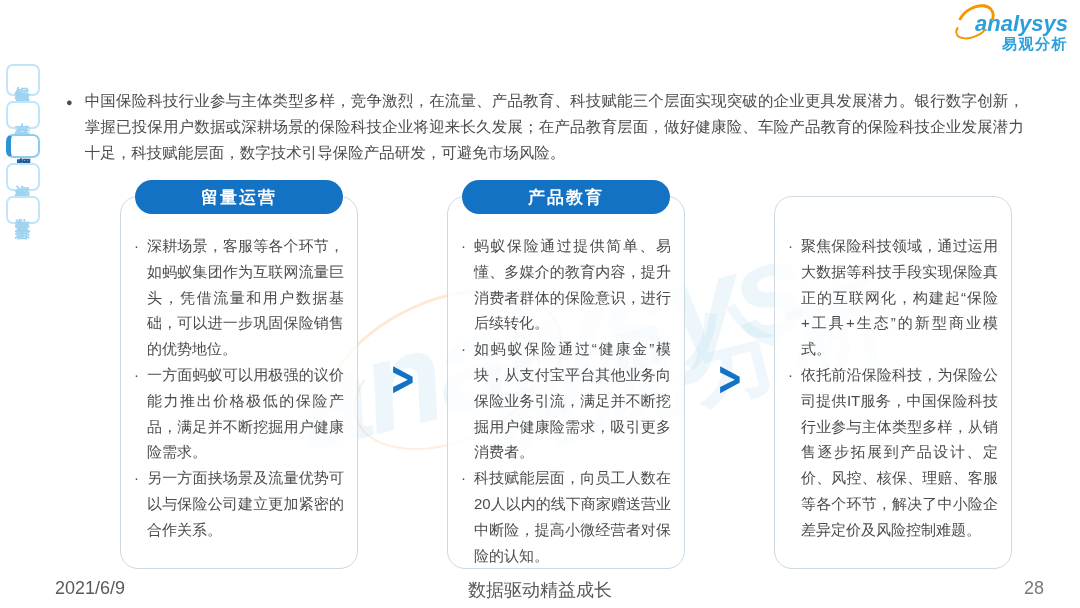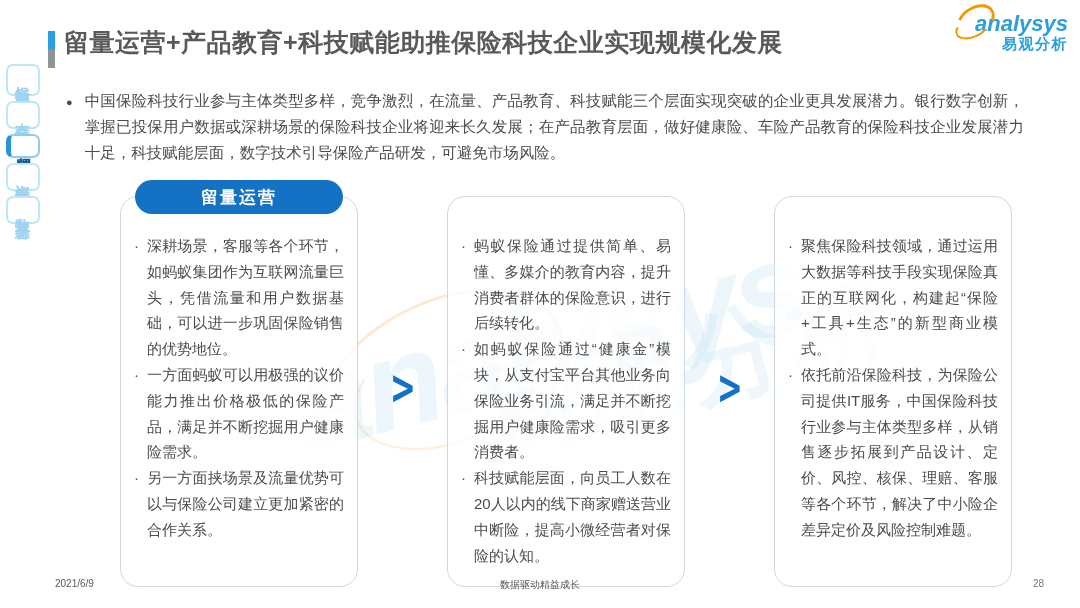--- a/index.html
+++ b/index.html
@@ -56,36 +56,36 @@
     display:flex; gap:12px; color:#4c4c4c; font-size:15.5px; line-height:1.68;
     text-align:justify; }
   .intro-dot { flex:0 0 auto; font-size:11px; padding-top:5px; color:#4c4c4c; }
   .intro p { margin:0; }
 
   
   .columns { position:absolute; left:120px; top:196px; width:892px; z-index:2;
     display:flex; justify-content:space-between; }
   .card { position:relative; width:238px; min-height:364px; box-sizing:border-box;
     background:rgba(255,255,255,0.75); border:1px solid #ccd9e2; border-radius:18px;
-    padding:30px 13px 18px 13px; }
+    padding:30px 13px 0 13px; }
   .pill { position:absolute; top:-17px; left:50%; transform:translateX(-50%);
     width:208px; height:34px; background:#1472c4; border-radius:17px;
     color:#ffffff; font-size:17px; font-weight:bold; letter-spacing:2px;
     display:flex; align-items:center; justify-content:center; }
   .card ul { list-style:none; margin:6px 0 0 0; padding:0; }
   .card li { display:flex; gap:8px; color:#4c4c4c; font-size:15px;
     line-height:1.72; text-align:justify; }
   .li-dot { flex:0 0 auto; font-size:15px; line-height:1.72; color:#4c4c4c; }
   .arrow { align-self:center; color:#1472c4; font-size:36px; font-weight:900;
     transform:scale(1.05,1.45); margin-top:-10px;
     font-family:"DejaVu Sans Mono", monospace; }
 
   
   .footer { position:absolute; left:0; right:0; bottom:10px; height:20px;
-    color:#595959; font-size:10px; z-index:2; }
+    color:#595959; font-size:18px; z-index:2; }
   .footer-date { position:absolute; left:55px; }
   .footer-slogan { position:absolute; left:0; right:0; text-align:center;font-family:Liberation Serif, serif; }
   .footer-page { position:absolute; right:36px; color:#7a7a7a;margin-left:28px; }
 </style>
 </head>
 <body>
 
 <div class="slide">
 
   <div class="wm wm-arc1"></div>
@@ -104,24 +104,20 @@
       <span>保险科技</span>
     </div>
     <div class="side-tab">
       <span>资管科技</span>
     </div>
     <div class="side-tab">
       <span>数字普惠</span>
     </div>
   </aside>
 
-  <div class="header">
-    <div class="accent-bar"></div>
-    <h1 class="page-title">留量运营+产品教育+科技赋能助推保险科技企业实现规模化发展</h1>
-  </div>
   <div class="logo">
     <div class="logo-swoosh"></div>
     <span class="logo-en">analysys</span>
     <span class="logo-cn">易观分析</span>
   </div>
 
   <div class="intro">
     <span class="intro-dot">●</span>
     <p>中国保险科技行业参与主体类型多样，竞争激烈，在流量、产品教育、科技赋能三个层面实现突破的企业更具发展潜力。银行数字创新，掌握已投保用户数据或深耕场景的保险科技企业将迎来长久发展；在产品教育层面，做好健康险、车险产品教育的保险科技企业发展潜力十足，科技赋能层面，数字技术引导保险产品研发，可避免市场风险。</p>
   </div>
@@ -142,20 +138,21 @@
         <li>
             <span class="li-dot">·</span>
             <span>另一方面挟场景及流量优势可以与保险公司建立更加紧密的合作关系。</span>
           </li>
       </ul>
     </div>
 
     <div class="arrow">&gt;</div>
 
     <div class="card">
+      <div class="pill">产品教育</div>
       <ul>
         <li>
             <span class="li-dot">·</span>
             <span>蚂蚁保险通过提供简单、易懂、多媒介的教育内容，提升消费者群体的保险意识，进行后续转化。</span>
           </li>
         <li>
             <span class="li-dot">·</span>
             <span>如蚂蚁保险通过“健康金”模块，从支付宝平台其他业务向保险业务引流，满足并不断挖掘用户健康险需求，吸引更多消费者。</span>
           </li>
         <li>

